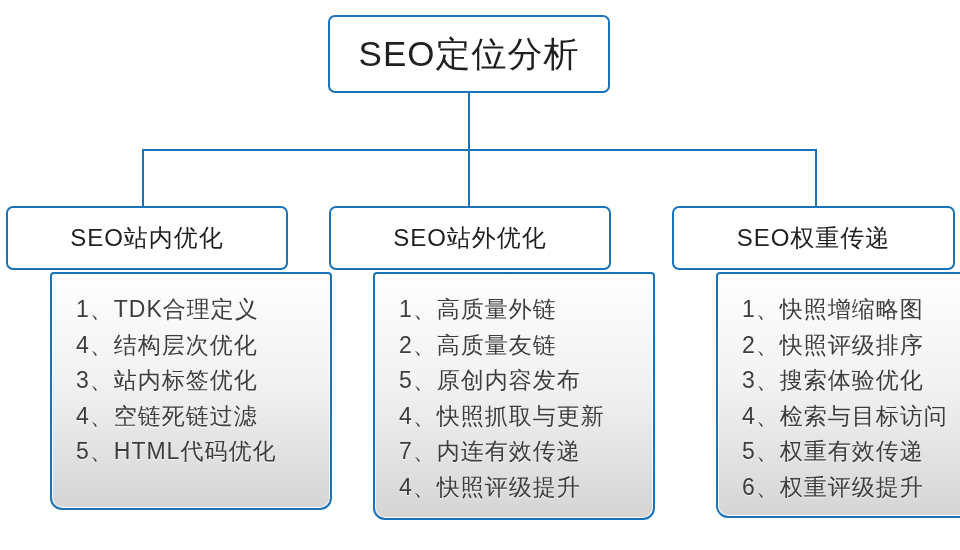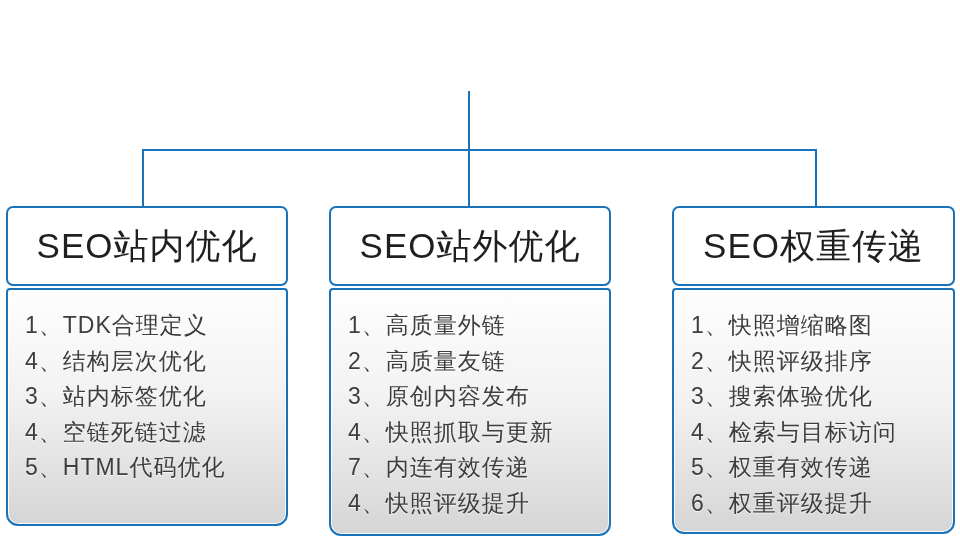--- a/index.html
+++ b/index.html
@@ -31,43 +31,44 @@
   .root-box { left: 328px; top: 15px; width: 282px; height: 78px; font-size: 35px; }
 
   .column { position: absolute; top: 206px; }
   .col-0 { left: 6px;  width: 282px; }
   .col-1 { left: 329px; width: 282px; border-radius: 29px; }
   .col-2 { left: 672px; width: 283px; }
 
   .header-box {
     position: relative;
     width: 100%;
-    height: 80px;
+    height: 64px;
     background: #ffffff;
     border: 2px solid var(--accent);
     border-radius: 7px;
     display: flex;
     align-items: center;
     justify-content: center;
-    font-size: 35px;
+    font-size: 24px;
     color: var(--text-dark);
     letter-spacing: 1px;
     z-index: 2;
   }
 
   .list-box {
     position: relative;
     width: 100%;
     margin-top: 2px;
     border: 2px solid var(--accent);
     border-radius: 4px 4px 12px 12px;
     background: linear-gradient(to bottom, var(--grad-top) 0%, #f2f2f2 45%, var(--grad-bottom) 100%);
     box-shadow: inset 0 0 0 1px rgba(255,255,255,0.85);
-    padding: 18px 8px 0 17px;
+    padding: 18px 8px 0 24px;
     z-index: 1;
+    margin-left: 44px;
   }
   .h-0 { height: 238px; }
   .h-1 { height: 248px; }
   .h-2 { height: 246px; }
 
   .list-item {
     font-size: 23px;
     line-height: 35.5px;
     color: var(--list-text);
     text-shadow: 0 1px 1px rgba(255,255,255,0.8);
@@ -78,20 +79,23 @@
 </head>
 <body>
 
 <div class="canvas">
 
   <div class="line" style="left:468px; top:91px;  width:2px;  height:115px;"></div>
   <div class="line" style="left:142px; top:149px; width:675px; height:2px;"></div>
   <div class="line" style="left:142px; top:149px; width:2px;  height:57px;"></div>
   <div class="line" style="left:815px; top:149px; width:2px;  height:57px;"></div>
 
+  <div class="node-box root-box">
+    <span>SEO定位分析</span>
+  </div>
 
   <div class="column col-0">
     <div class="header-box">
       <span>SEO站内优化</span>
     </div>
     <div class="list-box h-0">
       <div class="list-item">1、TDK合理定义</div>
       <div class="list-item">4、结构层次优化</div>
       <div class="list-item">3、站内标签优化</div>
       <div class="list-item">4、空链死链过滤</div>
@@ -99,21 +103,21 @@
     </div>
   </div>
 
   <div class="column col-1">
     <div class="header-box">
       <span>SEO站外优化</span>
     </div>
     <div class="list-box h-1">
       <div class="list-item">1、高质量外链</div>
       <div class="list-item">2、高质量友链</div>
-      <div class="list-item">3、原创内容发布</div>
+      <div class="list-item">5、原创内容发布</div>
       <div class="list-item">4、快照抓取与更新</div>
       <div class="list-item">7、内连有效传递</div>
       <div class="list-item">4、快照评级提升</div>
     </div>
   </div>
 
   <div class="column col-2">
     <div class="header-box">
       <span>SEO权重传递</span>
     </div>

